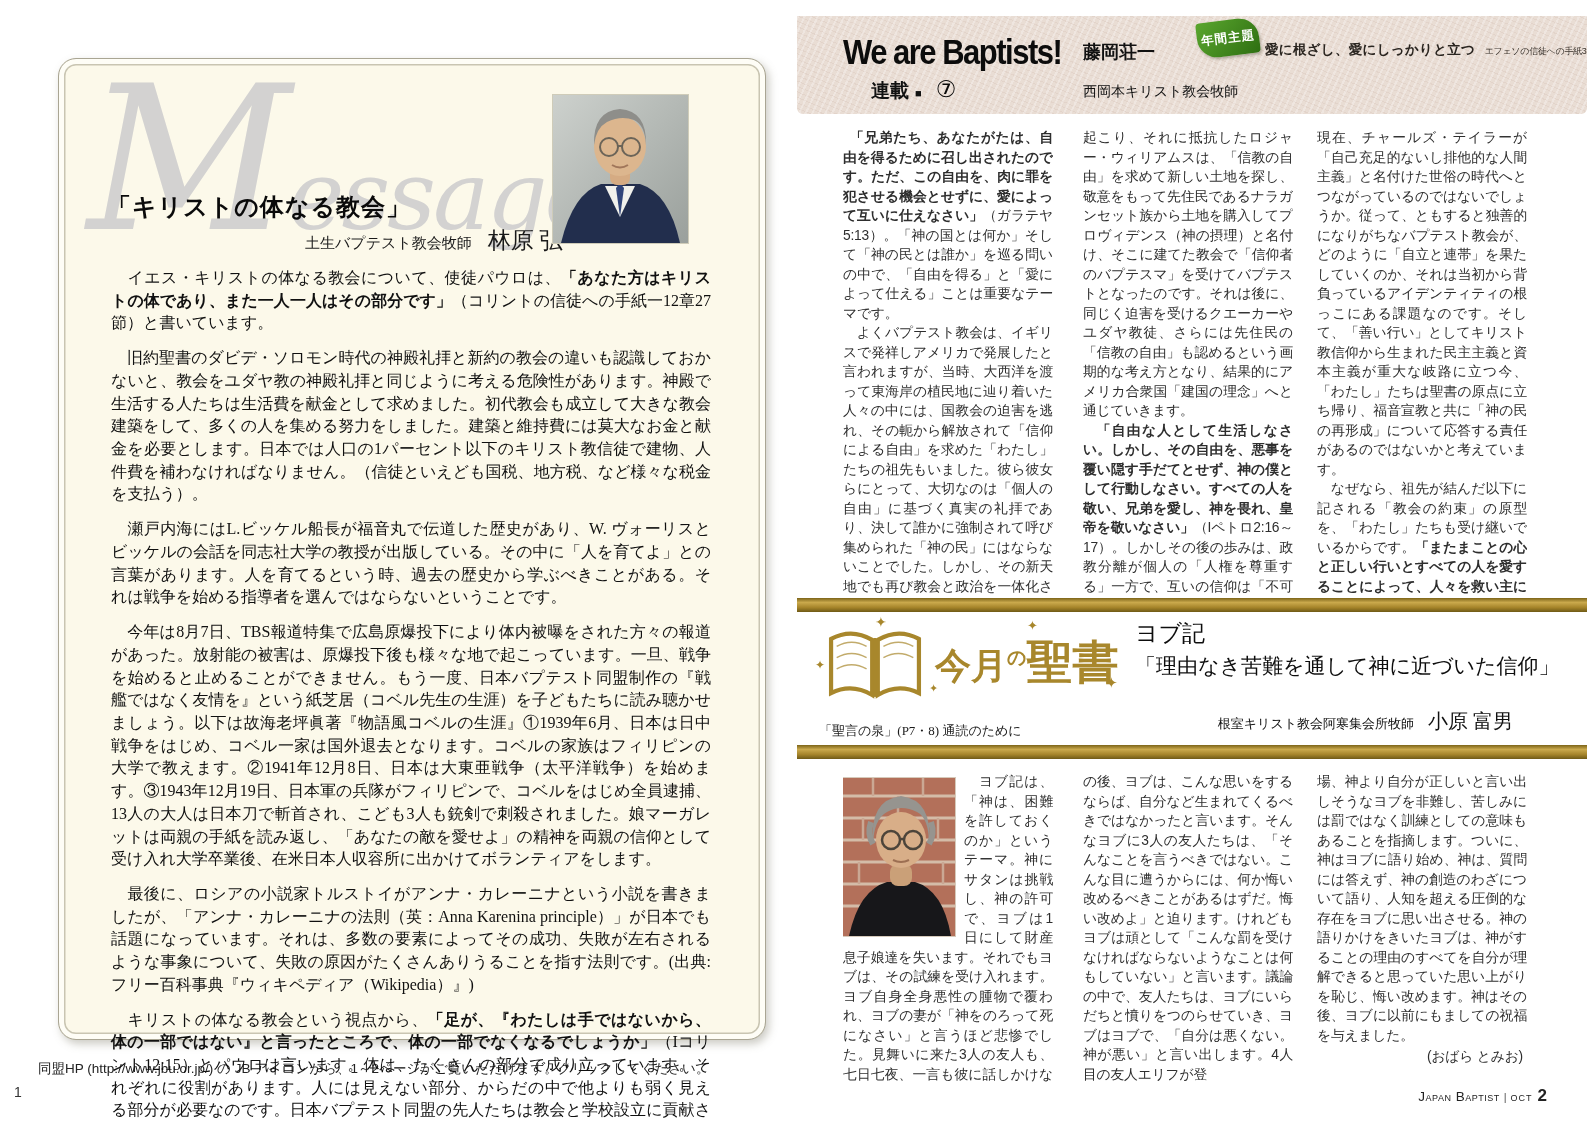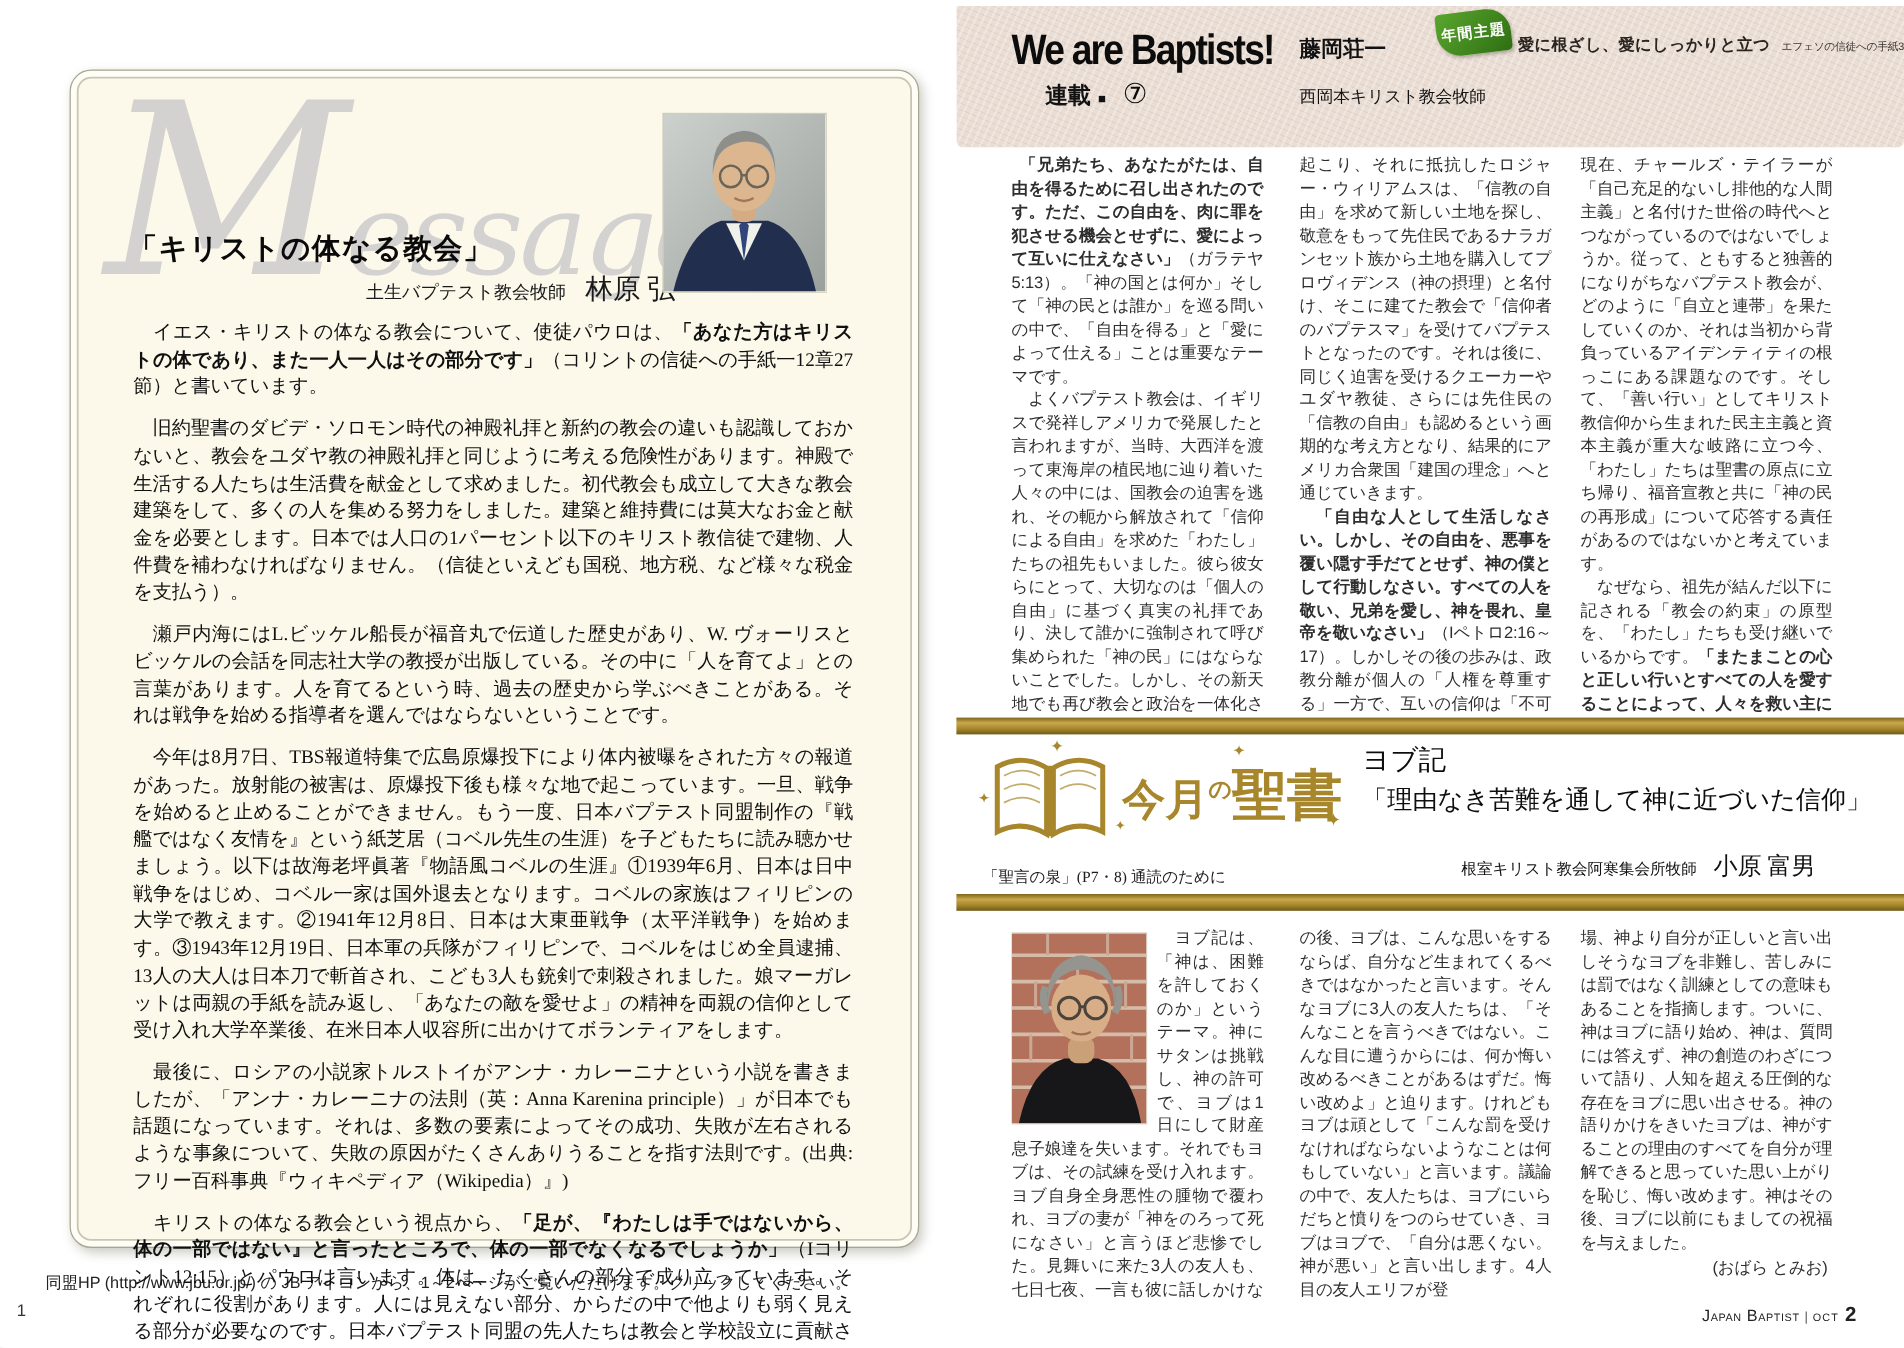--- a/index.html
+++ b/index.html
@@ -50,21 +50,21 @@
   .ml-sig{text-align:right;margin-top:3px;padding-right:6px;}
   .footer-note{
     position:absolute;left:38px;top:1060px;font-size:13.5px;color:#222;white-space:nowrap;
   }
   .footer-note .url{color:#222;}
   .pagenum-left{position:absolute;left:14px;top:1084px;font-size:14px;color:#333;}
 
   
   .page-right{position:absolute;left:797px;top:0;width:790px;height:1123px;background:#fff;}
   .wab-header{
-    position:absolute;left:0;top:5px;width:790px;height:118px;
+    position:absolute;left:0;top:16px;width:790px;height:98px;
     background-color:#e9ddd4;
     background-image:
       repeating-linear-gradient(115deg, rgba(255,255,255,.28) 0 2px, rgba(255,255,255,0) 2px 6px),
       repeating-linear-gradient(23deg, rgba(168,128,115,.10) 0 1px, rgba(0,0,0,0) 1px 5px);
     border-radius:0 0 6px 6px;
   }
   .wab-title{
     position:absolute;left:46px;top:16px;
     font-weight:900;font-size:31px;letter-spacing:-1.5px;color:#0c0c0c;
     transform:scaleY(1.14);transform-origin:left top;white-space:nowrap;

